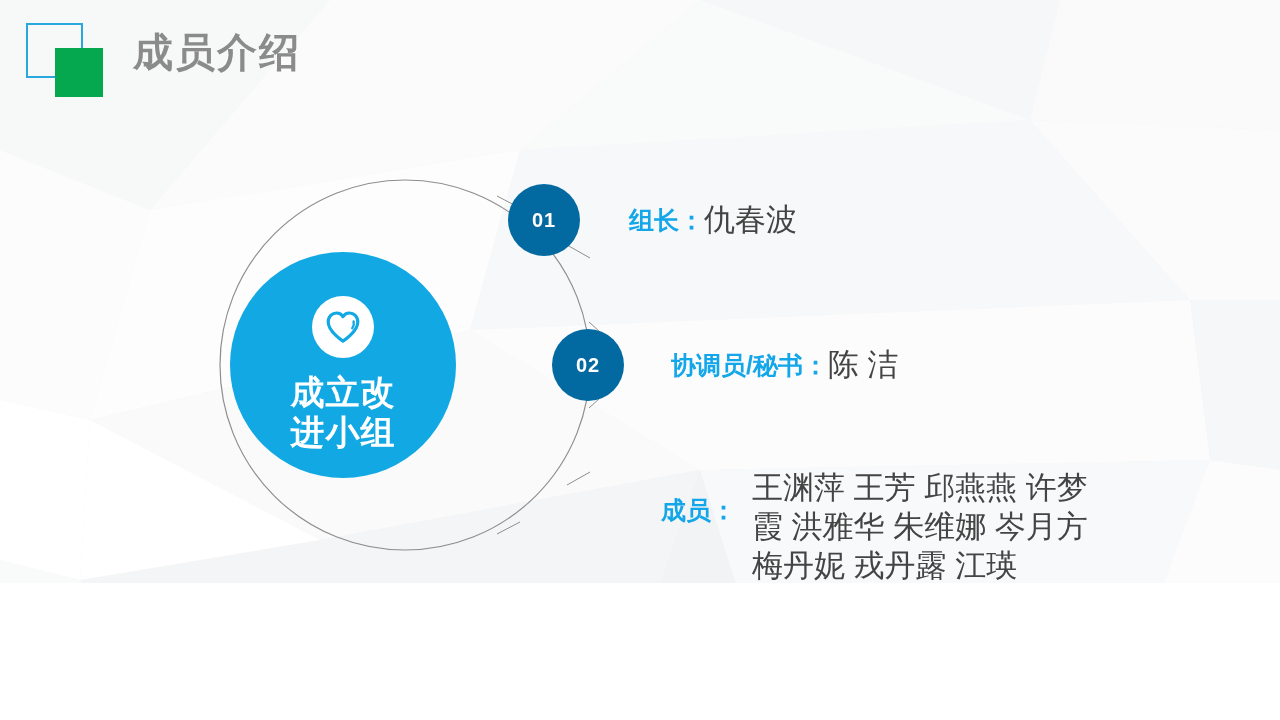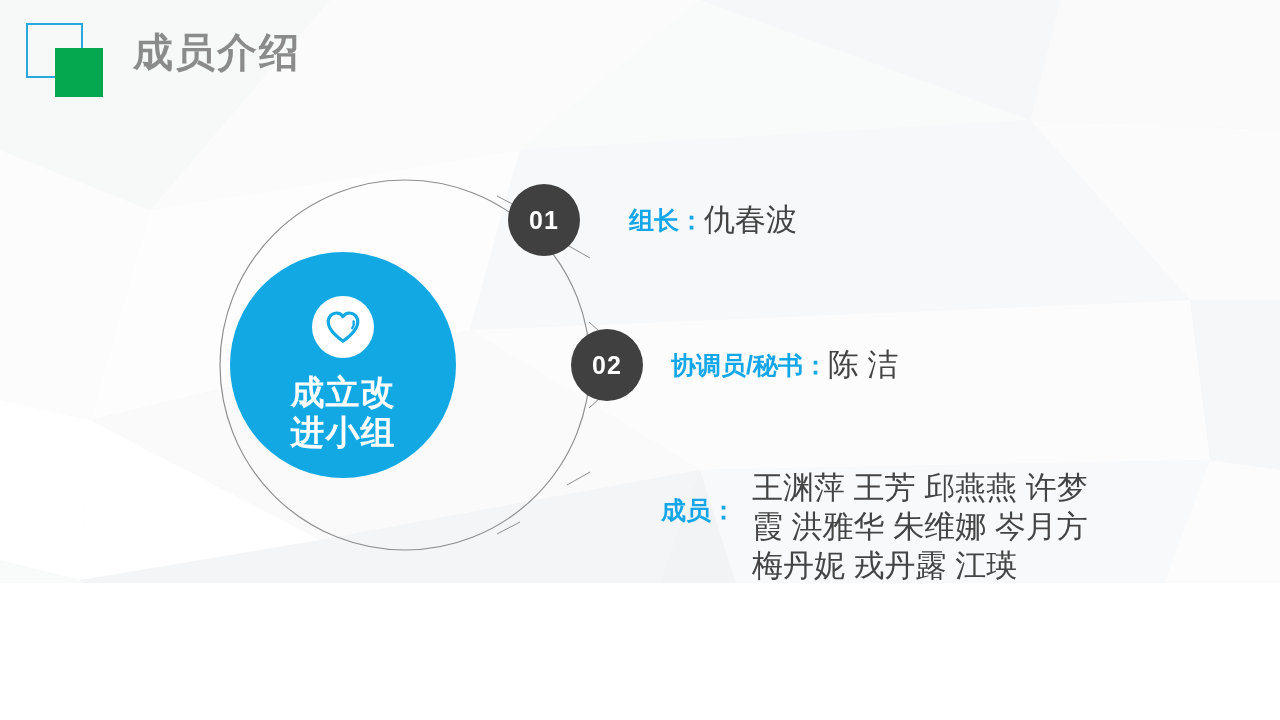--- a/index.html
+++ b/index.html
@@ -108,31 +108,31 @@
     letter-spacing: 1px;
     width: 112px;
     word-break: break-all;
   }
   
   .badge {
     position: absolute;
     width: 72px;
     height: 72px;
     border-radius: 50%;
-    background: #404040;
+    background: #0369a1;
     color: #ffffff;
-    font-size: 25px;
+    font-size: 20px;
     font-weight: bold;
     display: flex;
     align-items: center;
     justify-content: center;
     letter-spacing: 1px;
   }
   #badge-01 { left: 508px; top: 184px; }
-  #badge-02 { left: 571px; top: 329px; }
+  #badge-02 { left: 552px; top: 329px; }
   #badge-03 { left: 508px; top: 474px; }
   
   .row {
     position: absolute;
     display: flex;
     align-items: flex-start;
     white-space: nowrap;
   }
   .row-label {
     color: #13a6e8;

